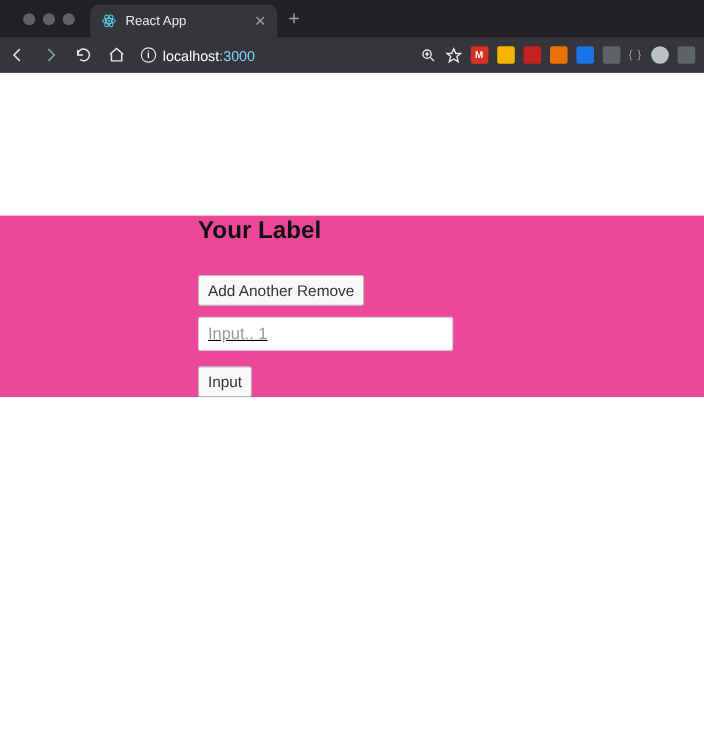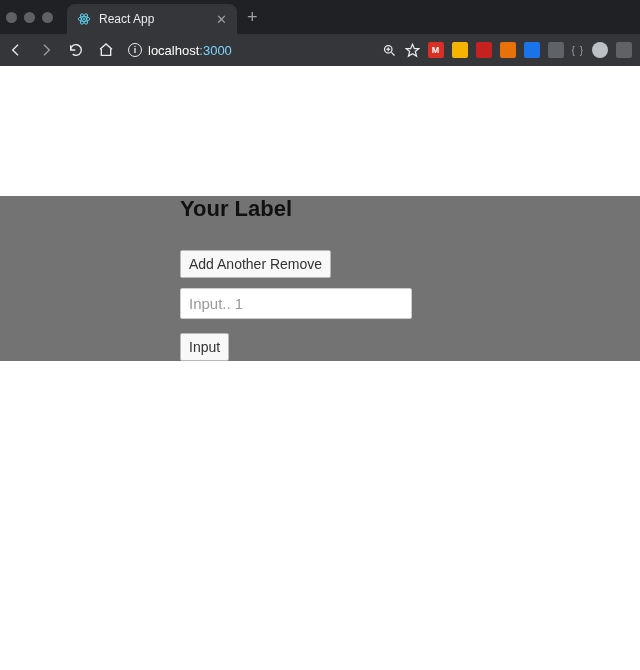--- a/index.html
+++ b/index.html
@@ -1,20 +1,20 @@
 <!DOCTYPE html>
 <html><head>
   <meta charset="utf-8">
   <style>
     * { margin: 0; padding: 0; box-sizing: border-box; }
     body { font-family: -apple-system, BlinkMacSystemFont, "Segoe UI", Helvetica, Arial, sans-serif; width: 640px; height: 670px; background: #fff; overflow: hidden; }
     
     
     .chrome { background: #202124; color: #e8eaed; }
-    .tab-strip { display: flex; align-items: center; height: 34px; padding: 0 0; background: #202124; }
+    .tab-strip { display: flex; align-items: center; height: 34px; padding: 0 15px; background: #202124; }
     .traffic { display: flex; gap: 7px; margin-left: 6px; margin-right: 14px; }
     .traffic span { width: 11px; height: 11px; border-radius: 50%; background: #5f6164; display: inline-block; }
     .tab { display: flex; align-items: center; background: #35363a; border-radius: 8px 8px 0 0; height: 30px; margin-top: 4px; padding: 0 10px; min-width: 170px; gap: 8px; }
     .tab .favicon { width: 14px; height: 14px; color: #61dafb; display: flex; align-items: center; justify-content: center; }
     .tab .title { font-size: 12px; color: #e8eaed; flex: 1; }
     .tab .close { font-size: 13px; color: #9aa0a6; }
     .new-tab { color: #9aa0a6; font-size: 18px; margin-left: 10px; }
     
     .toolbar { display: flex; align-items: center; height: 32px; background: #35363a; padding: 0 8px; gap: 10px; }
     .nav-icons { display: flex; align-items: center; gap: 14px; color: #e8eaed; }
@@ -29,25 +29,25 @@
     .sq-red { background: #d93025; }
     .sq-yellow { background: #f4b400; }
     .sq-red2 { background: #c5221f; }
     .sq-orange { background: #e8710a; }
     .sq-blue { background: #1a73e8; }
     .sq-grey { background: #5f6368; }
     .circ { width: 16px; height: 16px; border-radius: 50%; background: #bdc1c6; }
     .devtools { font-size: 10px; color: #9aa0a6; letter-spacing: 1px; }
     
     
-    .page { padding: 0; background: #737373; }
+    .page { padding: 0; background: #ec4899; }
     .content { margin: 130px 0 0 180px; max-width: 420px; }
     h2.heading { font-size: 22px; font-weight: 700; color: #111; margin-bottom: 28px; }
     .btn { font-family: inherit; font-size: 14px; color: #333; background: #f8f8f8; border: 1px solid #b9b9b9; padding: 5px 8px; cursor: pointer; border-radius: 2px; }
-    .row { display: flex; align-items: center; gap: 10px; margin-top: 10px; }
+    .row { display: flex; align-items: center; gap: 10px; margin-top: 10px; text-decoration: underline; }
     .text-input { font-family: inherit; font-size: 15px; color: #333; border: 1px solid #ccc; padding: 6px 8px; width: 232px; border-radius: 2px; }
     .text-input::placeholder { color: #9a9a9a; }
     .submit-row { margin-top: 14px; }
   </style>
 </head>
 <body>
 
 <div class="chrome">
   <div class="tab-strip">
     <div class="traffic">

